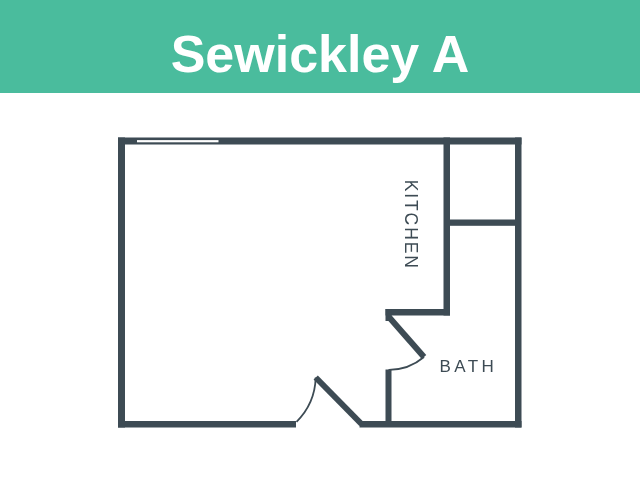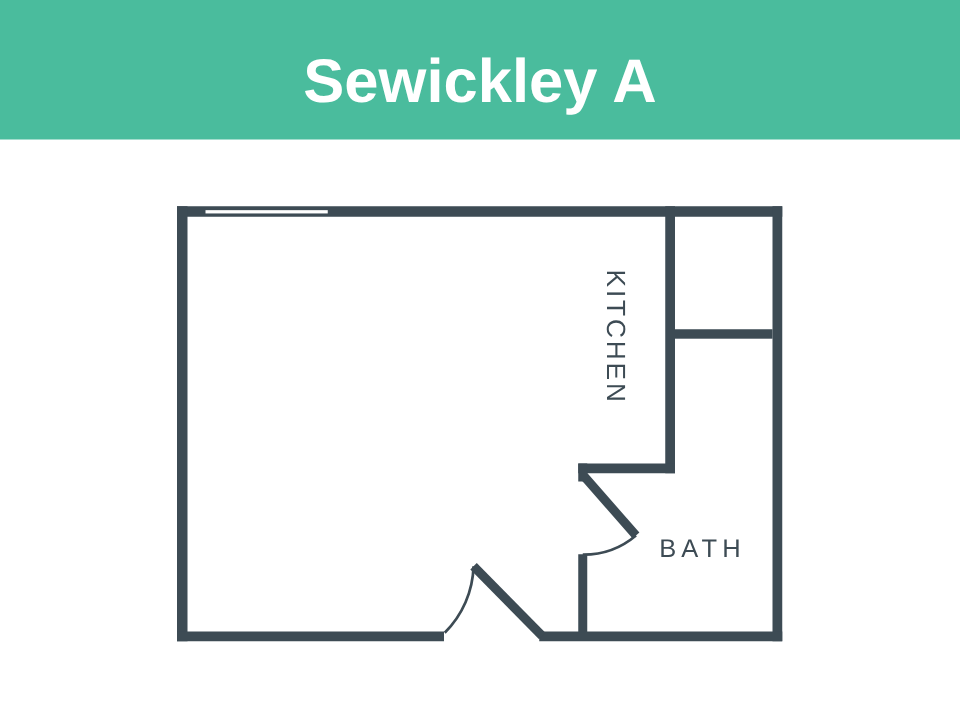--- a/index.html
+++ b/index.html
@@ -1,20 +1,20 @@
 <!DOCTYPE html>
 <html><head>
 <meta charset="utf-8">
 <style>
   html,body{margin:0;padding:0;}
   body{width:640px;height:480px;background:#ffffff;position:relative;overflow:hidden;
        font-family:"Liberation Sans", sans-serif;}
   .header{position:absolute;left:0;top:0;width:640px;height:93px;background:#4abc9d;
           display:flex;align-items:center;justify-content:center;}
-  .header h1{margin:0;color:#ffffff;font-size:41px;font-weight:bold;
+  .header h1{margin:0;color:#ffffff;font-size:52px;font-weight:bold;
              font-family:"Liberation Sans", sans-serif;padding-top:15px;text-align:right;}
   svg{position:absolute;left:0;top:0;}
   text{font-family:"Liberation Sans", sans-serif;}
 </style>
 </head>
 <body>
 
 <div class="header">
 
 <h1>Sewickley A</h1>

